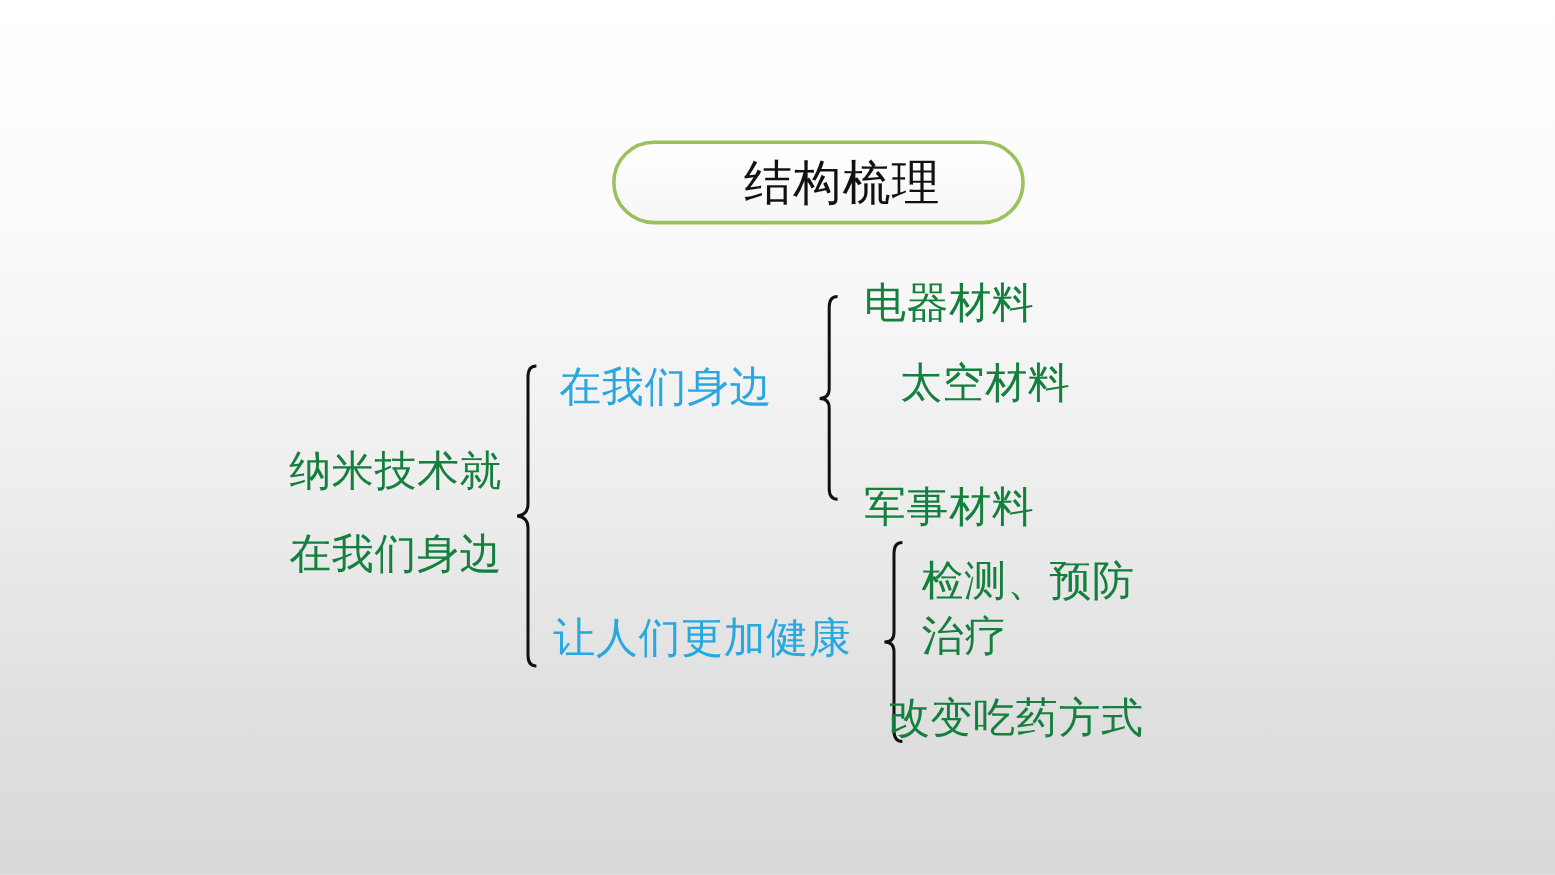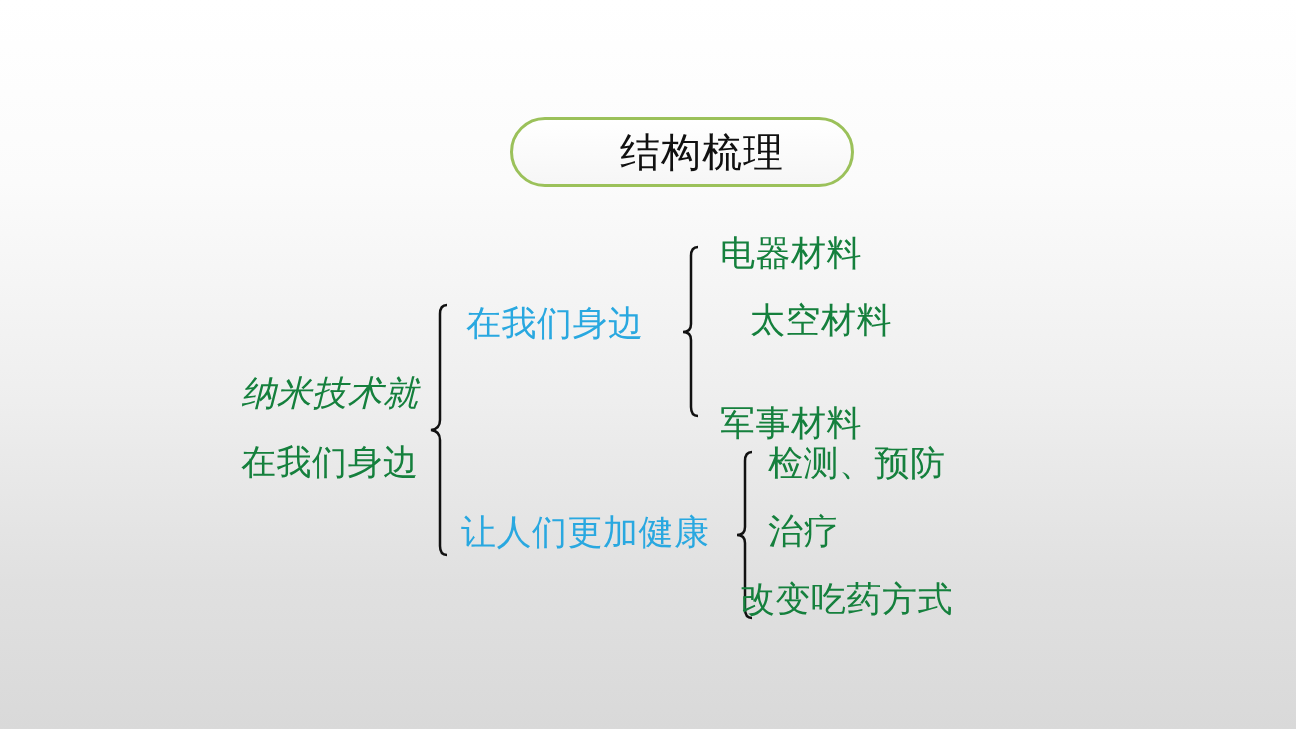--- a/index.html
+++ b/index.html
@@ -19,34 +19,34 @@
   .blue { color: var(--accent, #29a8e0); }
   svg.br { position:absolute; overflow:visible; }
 </style>
 </head>
 <body style="--accent: #29a8e0;">
 
 <div class="title-pill">
   <span class="title-text">结构梳理</span>
 </div>
 
-<div class="t" style="left:241px; top:376px;font-style:italic;">纳米技术就</div>
+<div class="t" style="left:241px; top:376px;">纳米技术就</div>
 <div class="t" style="left:241px; top:445px;">在我们身边</div>
 
 <svg class="br" style="left:425px; top:300px;" width="30" height="260">
   <path d="M22 5 Q15 5 15 14 L15 120 Q15 129 6 130 Q15 131 15 140 L15 246 Q15 255 22 255" fill="none" stroke="#111" stroke-width="2.5"></path>
 </svg>
 
 <div class="t blue" style="left:466px; top:306px;">在我们身边</div>
 <svg class="br" style="left:676px; top:242px;" width="30" height="180">
   <path d="M22 5 Q15 5 15 14 L15 82 Q15 90 7 90 Q15 90 15 98 L15 165 Q15 174 22 174" fill="none" stroke="#111" stroke-width="2.5"></path>
 </svg>
 <div class="t" style="left:720px; top:236px;">电器材料</div>
 <div class="t" style="left:720px; top:303px;margin-left:30px;">太空材料</div>
 <div class="t" style="left:720px; top:370px;margin-top:36px;">军事材料</div>
 
 <div class="t blue" style="left:461px; top:515px;">让人们更加健康</div>
 <svg class="br" style="left:730px; top:447px;" width="30" height="176">
   <path d="M22 5 Q15 5 15 14 L15 80 Q15 88 7 88 Q15 88 15 96 L15 162 Q15 171 22 171" fill="none" stroke="#111" stroke-width="2.5"></path>
 </svg>
-<div class="t" style="left:768px; top:446px;">检测、预防</div>
+<div class="t" style="left:768px; top:468px;">检测、预防</div>
 <div class="t" style="left:768px; top:514px;text-align:right;">治疗</div>
 <div class="t" style="left:740px; top:582px;">改变吃药方式</div>
 
 </body></html>

